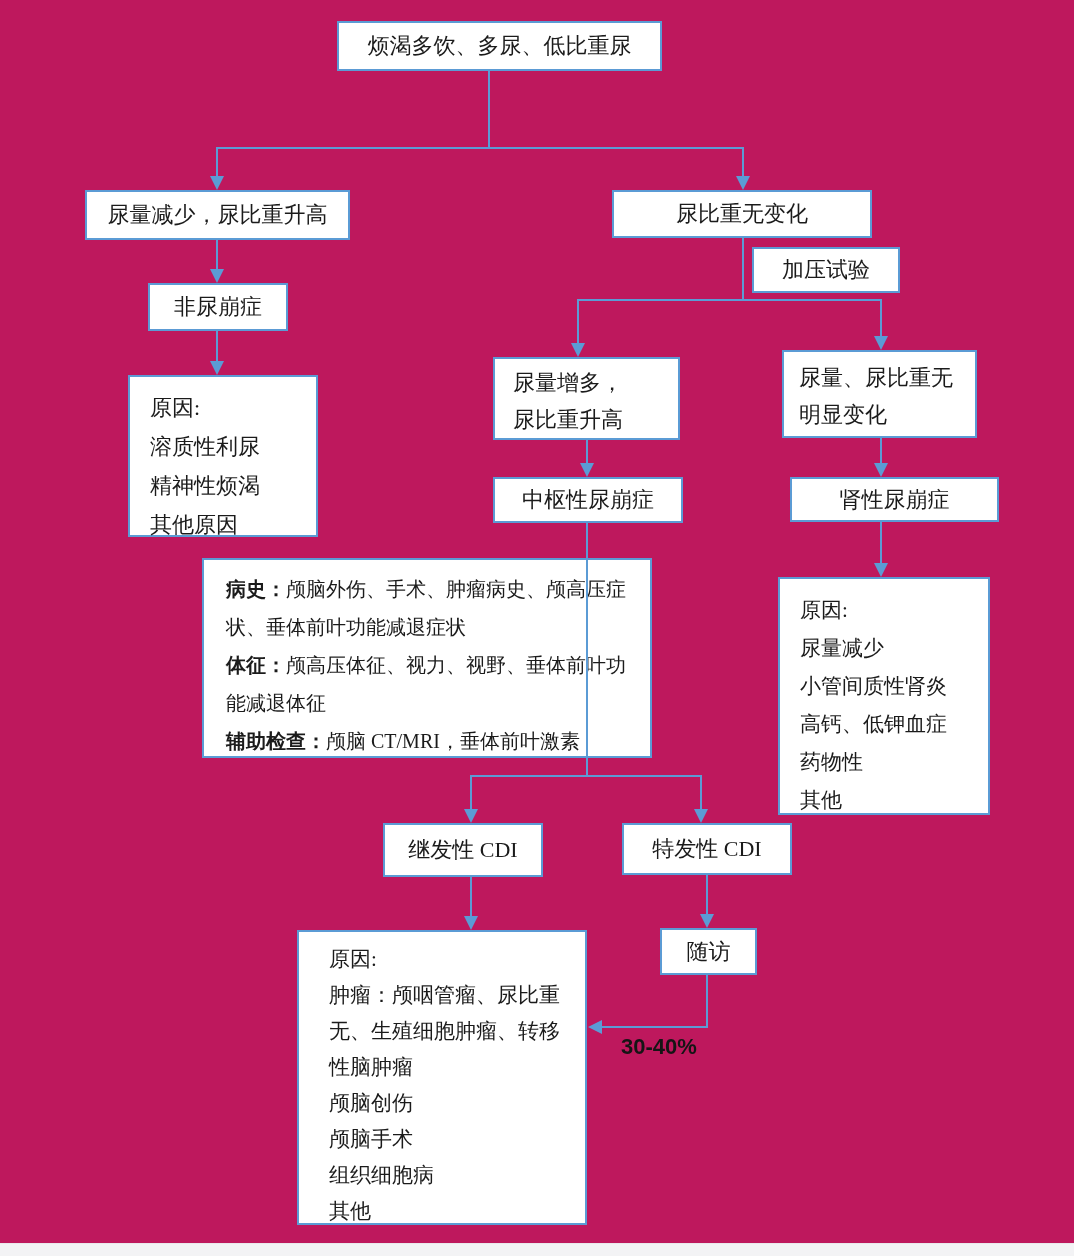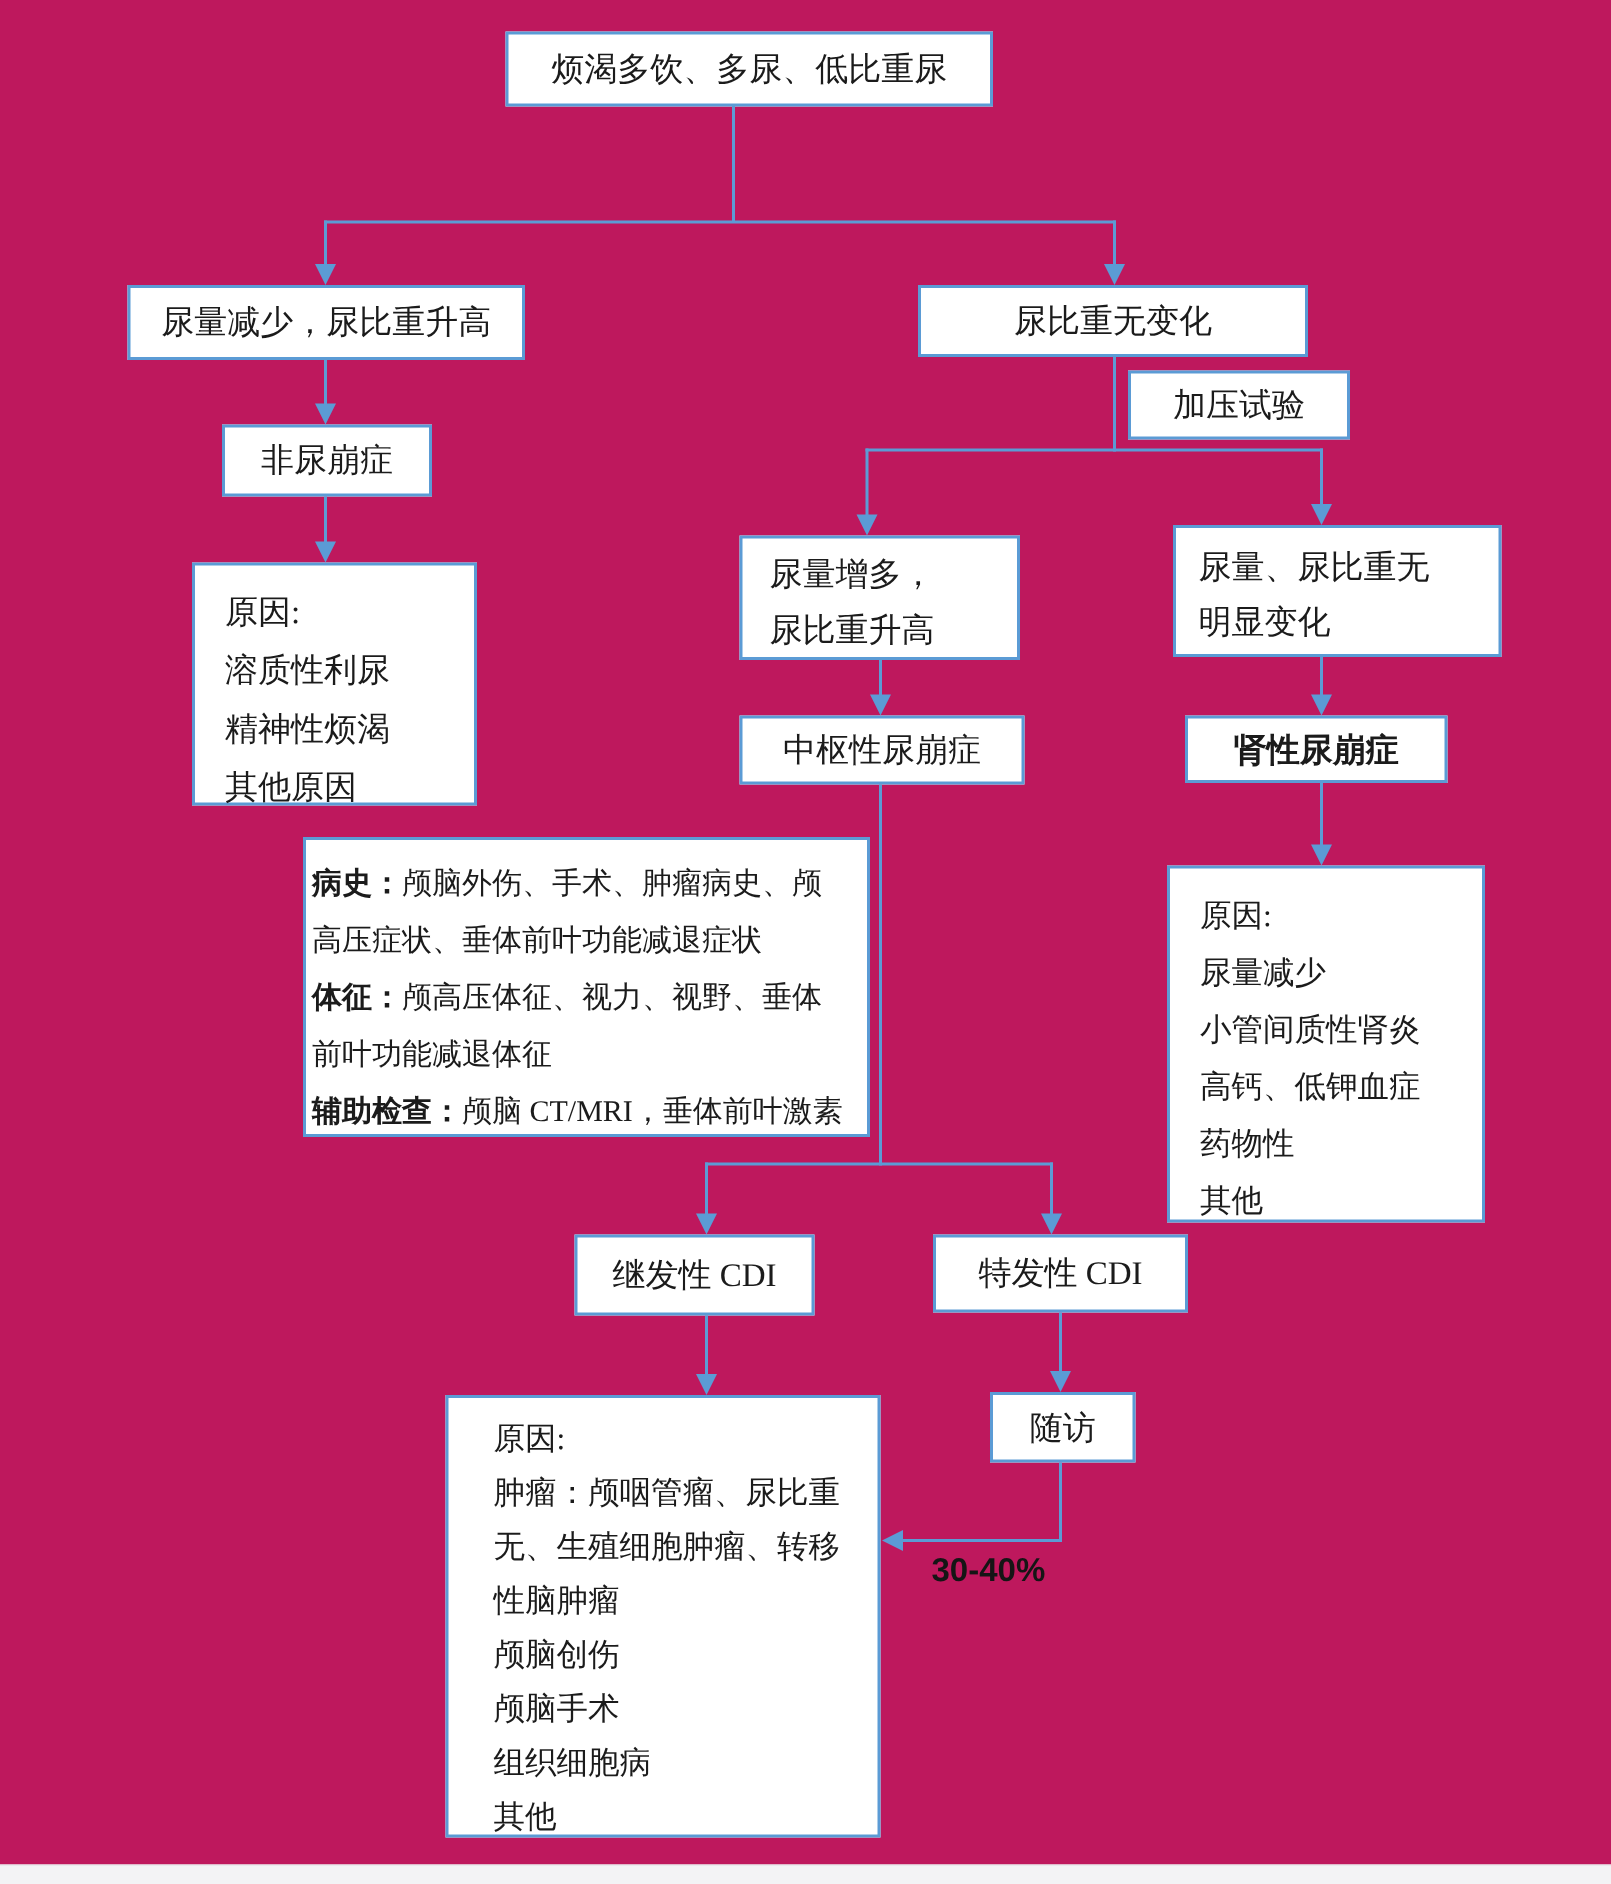--- a/index.html
+++ b/index.html
@@ -71,39 +71,39 @@
 
   <div class="box causes" style="left:493px;top:357px;width:187px;height:83px;padding:5px 0 12px 18px;line-height:37px;">
     <div class="ln">尿量增多，</div>
     <div class="ln">尿比重升高</div>
   </div>
 
   <div class="box center" style="left:493px;top:477px;width:190px;height:46px;">
     <span>中枢性尿崩症</span>
   </div>
 
-  <div class="box causes" style="left:782px;top:350px;width:219px;height:88px;padding:7px 0 0 15px;line-height:37px;">
+  <div class="box causes" style="left:782px;top:350px;width:195px;height:88px;padding:7px 0 0 15px;line-height:37px;">
     <div class="ln">尿量、尿比重无</div>
     <div class="ln">明显变化</div>
   </div>
 
-  <div class="box center" style="left:790px;top:477px;width:175px;height:45px;font-weight:bold;">
+  <div class="box center" style="left:790px;top:477px;width:209px;height:45px;">
     <span>肾性尿崩症</span>
   </div>
 
   <div class="box causes" style="left:778px;top:577px;width:212px;height:238px;padding:12px 0 0 20px;line-height:38px;font-size:21px;">
     <div class="ln">原因:</div>
     <div class="ln">尿量减少</div>
     <div class="ln">小管间质性肾炎</div>
     <div class="ln">高钙、低钾血症</div>
     <div class="ln">药物性</div>
     <div class="ln">其他</div>
   </div>
 
-  <div class="box causes" style="left:202px;top:558px;width:378px;height:200px;padding:10px 12px 0 4px;line-height:38px;font-size:20px;">
+  <div class="box causes" style="left:202px;top:558px;width:450px;height:200px;padding:10px 12px 0 22px;line-height:38px;font-size:20px;">
     <div class="workup-section wrapln">
       <b>病史：</b><span>颅脑外伤、手术、肿瘤病史、颅高压症状、垂体前叶功能减退症状</span>
     </div>
     <div class="workup-section wrapln">
       <b>体征：</b><span>颅高压体征、视力、视野、垂体前叶功能减退体征</span>
     </div>
     <div class="workup-section wrapln">
       <b>辅助检查：</b><span>颅脑 CT/MRI，垂体前叶激素</span>
     </div>
   </div>

